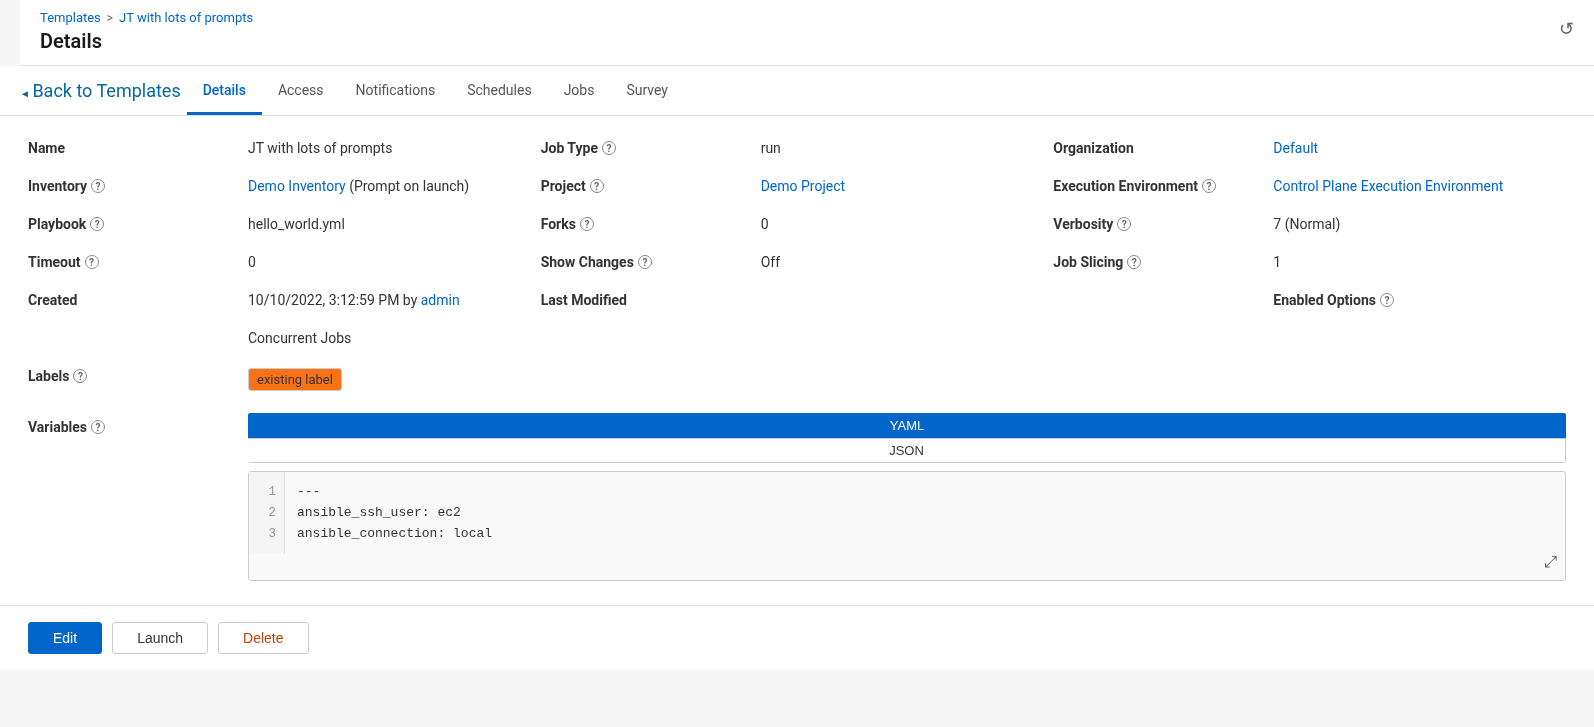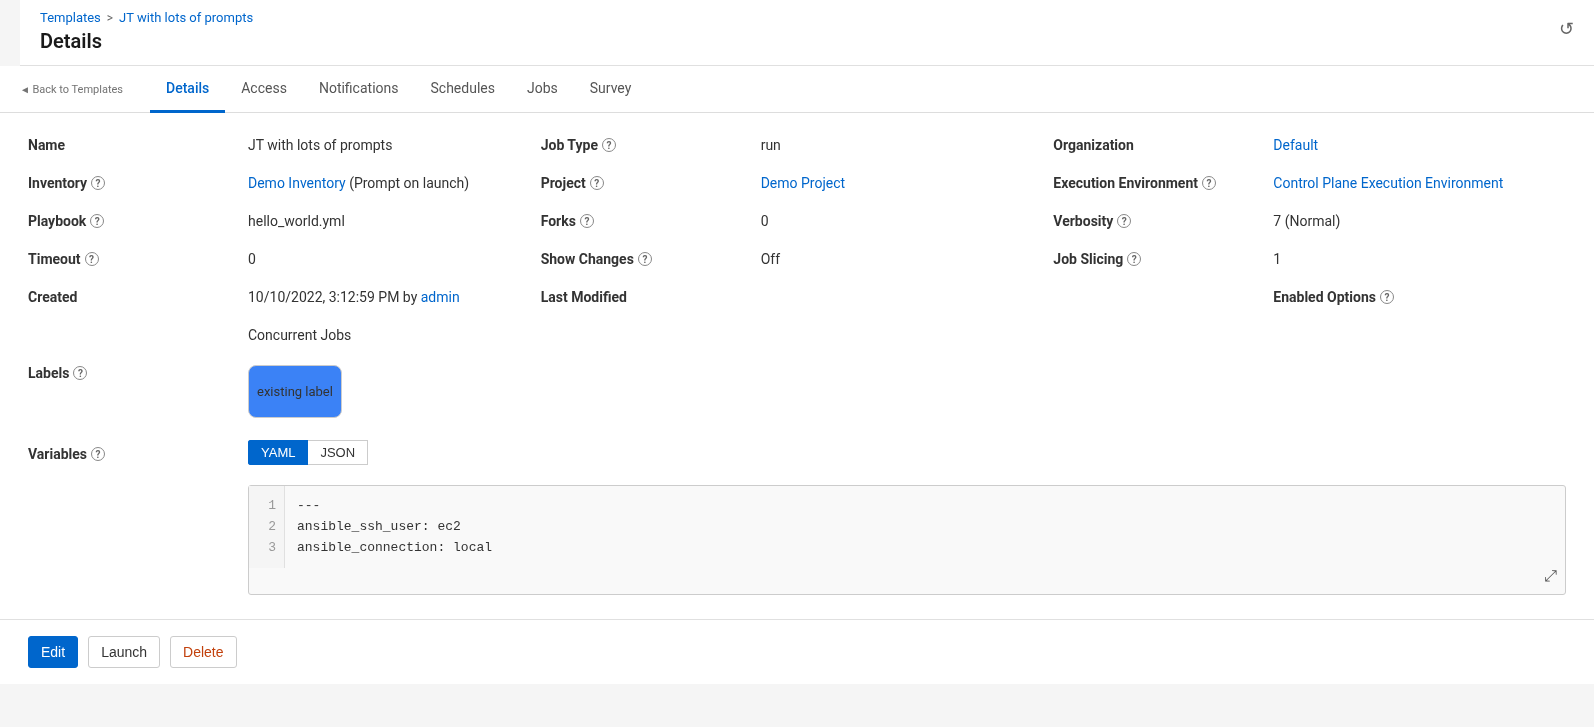--- a/index.html
+++ b/index.html
@@ -9,51 +9,51 @@
     .breadcrumb { display: flex; align-items: center; gap: 6px; font-size: 13px; margin-bottom: 4px; }
     .breadcrumb-link { color: #0066cc; text-decoration: none; cursor: pointer; }
     .breadcrumb-sep { color: #666; font-size: 12px; }
     .breadcrumb-current { color: #0066cc; }
     .page-title { font-size: 20px; font-weight: 600; color: #1a1a1a; }
     .history-icon { position: absolute; top: 18px; right: 20px; cursor: pointer; color: #666; font-size: 18px; }
 
     .content-area { background: #fff; margin: 0; }
     
     .tabs { display: flex; align-items: center; border-bottom: 1px solid #ddd; padding: 0 20px; background: #fff; }
-    .tab-back { color: #737373; font-size: 11px; cursor: pointer; padding: 14px 0; margin-right: 27px; white-space: nowrap; }
+    .tab-back { color: #0369a1; font-size: 18px; cursor: pointer; padding: 14px 0; margin-right: 6px; white-space: nowrap; }
     .tab-back::before { content: '◄ '; font-size: 10px; }
     .tab { padding: 14px 16px; font-size: 14px; cursor: pointer; color: #555; border-bottom: 3px solid transparent; margin-bottom: -1px; }
     .tab.active { color: #0066cc; border-bottom: 3px solid #0066cc; font-weight: 500; }
 
     .details-panel { padding: 24px 28px; background: #fff; }
     
     .details-grid { display: grid; grid-template-columns: 220px 1fr 220px 1fr 220px 1fr; row-gap: 22px; align-items: start; }
     
     .field-label { font-weight: 700; font-size: 14px; display: flex; align-items: center; gap: 4px; }
     .field-value { font-size: 14px; color: #333; }
     .field-link { color: #0066cc; text-decoration: none; }
     .help-icon { display: inline-flex; align-items: center; justify-content: center; width: 14px; height: 14px; border: 1px solid #888; border-radius: 50%; font-size: 10px; color: #666; cursor: help; flex-shrink: 0; }
 
-    .label-tag { display: inline-flex; align-items: center; border: 1px solid #ccc; border-radius: 8px; padding: 18px 8px; font-size: 13px; color: #333; background: #3b82f6; }
-    .toggle-group { display: flex; border-radius: 3px; overflow: hidden; margin-bottom: 20px; }
+    .label-tag { display: inline-flex; align-items: center; border: 1px solid #ccc; border-radius: 3px; padding: 3px 8px; font-size: 13px; color: #333; background: #f97316; }
+    .toggle-group { display: flex; border-radius: 3px; overflow: hidden; margin-bottom: 8px; flex-direction: column; }
     .toggle-btn { padding: 4px 12px; font-size: 13px; cursor: pointer; border: 1px solid #ccc; background: #fff; color: #333; }
     .toggle-btn.active { background: #0066cc; color: #fff; border-color: #0066cc; }
     .toggle-btn:not(:first-child) { border-left: none; }
 
     .code-area { border: 1px solid #ccc; border-radius: 3px; background: #f9f9f9; font-family: 'Courier New', monospace; font-size: 13px; min-height: 110px; position: relative; }
     .code-lines { display: flex; }
     .line-numbers { padding: 10px 8px; text-align: right; color: #999; user-select: none; min-width: 36px; border-right: 1px solid #e0e0e0; background: #f5f5f5; }
     .line-numbers div { line-height: 1.6; }
     .code-content { padding: 10px 12px; color: #333; }
     .code-content div { line-height: 1.6; }
 
     .expand-icon { position: absolute; bottom: 8px; right: 8px; cursor: pointer; color: #555; font-size: 16px; }
 
     .actions-bar { padding: 16px 28px; border-top: 1px solid #e0e0e0; display: flex; gap: 10px; background: #fff; }
-    .btn { padding: 7px 12px; font-size: 14px; border-radius: 3px; cursor: pointer; font-weight: 500; border: 1px solid transparent; }
+    .btn { padding: 7px 24px; font-size: 14px; border-radius: 3px; cursor: pointer; font-weight: 500; border: 1px solid transparent; }
     .btn-primary { background: #0066cc; color: #fff; border-color: #0066cc; }
     .btn-secondary { background: #fff; color: #333; border: 1px solid #ccc; }
     .btn-danger { background: #fff; color: #c2410c; border: 1px solid #ccc; }
   </style>
 </head>
 <body>
 
 <div style="position:relative;">
   <div class="header">
     <div class="breadcrumb">

